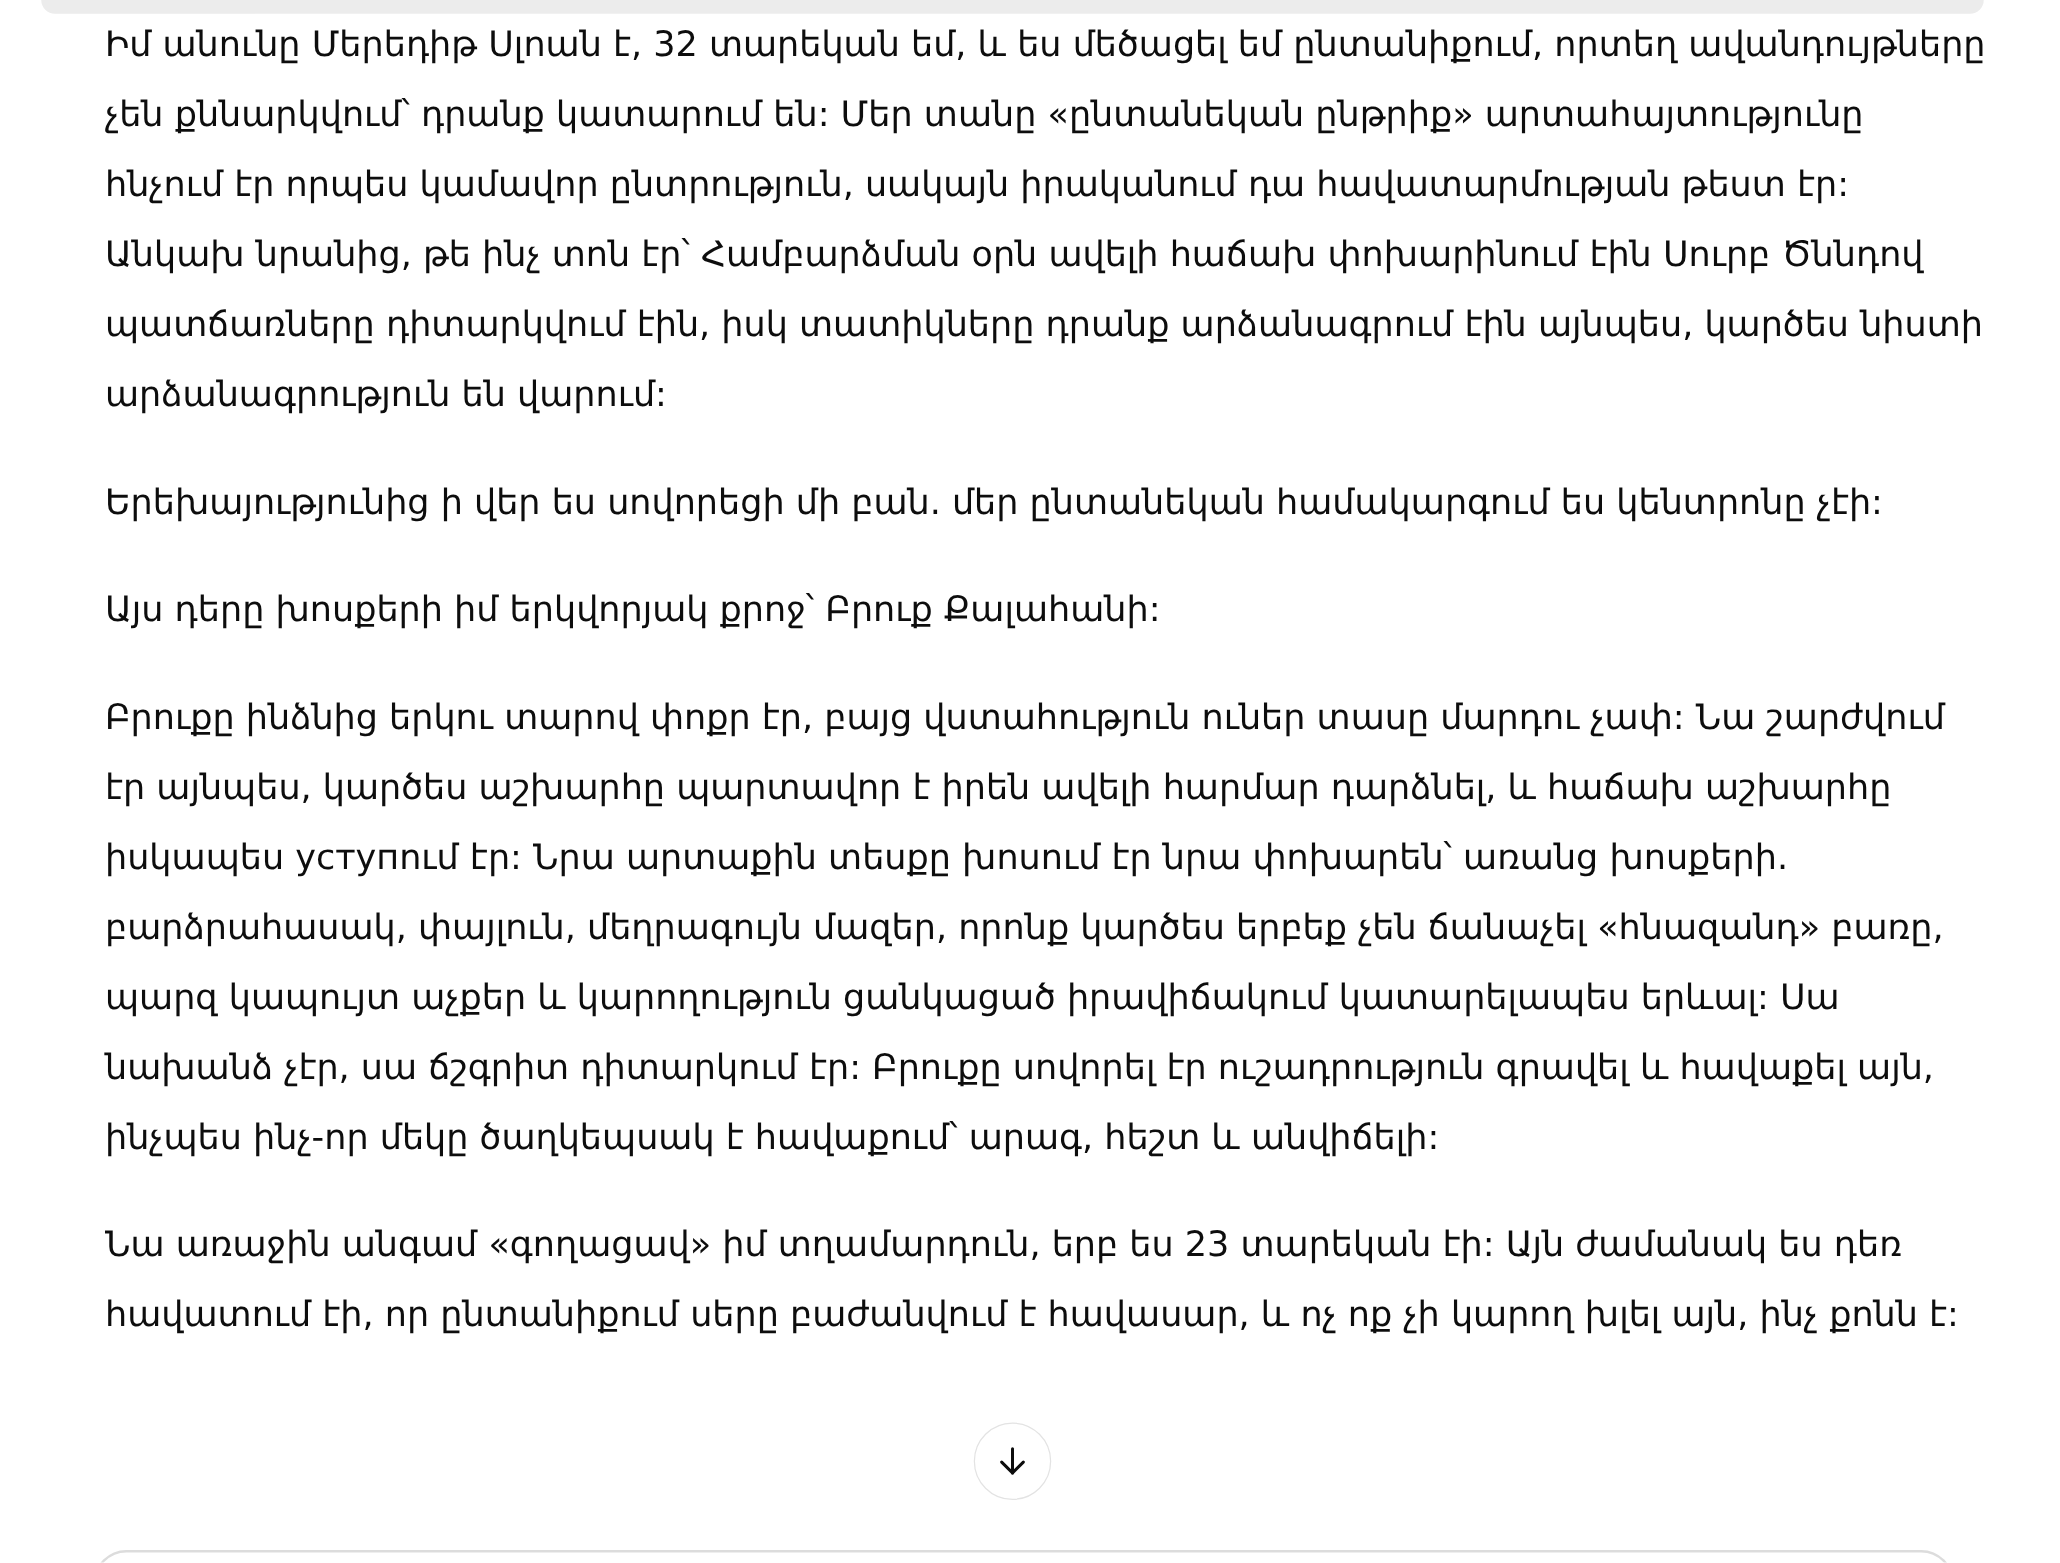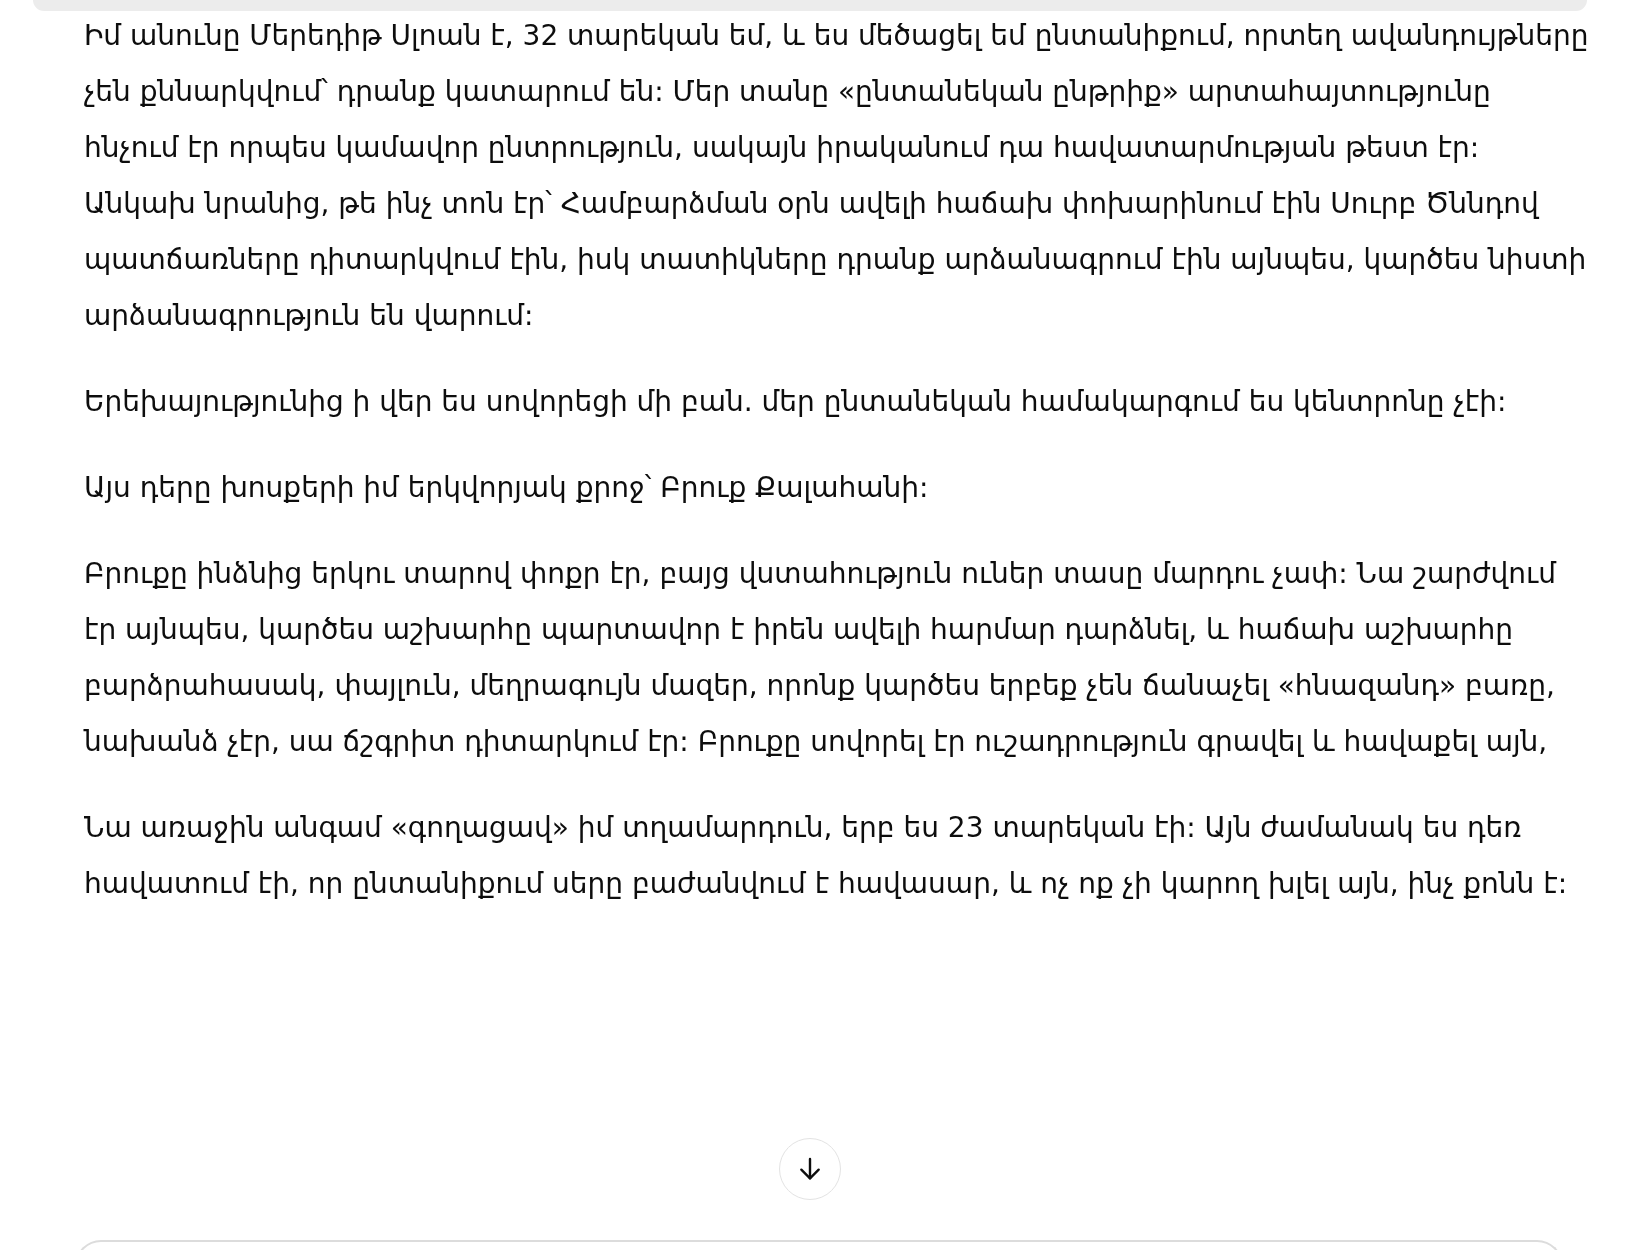--- a/index.html
+++ b/index.html
@@ -92,22 +92,25 @@
     </div>
     <div class="paragraph">
       <div class="line">Երեխայությունից ի վեր ես սովորեցի մի բան. մեր ընտանեկան համակարգում ես կենտրոնը չէի:</div>
     </div>
     <div class="paragraph">
       <div class="line">Այս դերը խոսքերի իմ երկվորյակ քրոջ՝ Բրուք Քալահանի:</div>
     </div>
     <div class="paragraph">
       <div class="line">Բրուքը ինձնից երկու տարով փոքր էր, բայց վստահություն ուներ տասը մարդու չափ: Նա շարժվում</div>
       <div class="line">էր այնպես, կարծես աշխարհը պարտավոր է իրեն ավելի հարմար դարձնել, և հաճախ աշխարհը</div>
+      <div class="line">իսկապես уступում էր: Նրա արտաքին տեսքը խոսում էր նրա փոխարեն՝ առանց խոսքերի.</div>
       <div class="line">բարձրահասակ, փայլուն, մեղրագույն մազեր, որոնք կարծես երբեք չեն ճանաչել «հնազանդ» բառը,</div>
+      <div class="line">պարզ կապույտ աչքեր և կարողություն ցանկացած իրավիճակում կատարելապես երևալ: Սա</div>
       <div class="line">նախանձ չէր, սա ճշգրիտ դիտարկում էր: Բրուքը սովորել էր ուշադրություն գրավել և հավաքել այն,</div>
+      <div class="line">ինչպես ինչ-որ մեկը ծաղկեպսակ է հավաքում՝ արագ, հեշտ և անվիճելի:</div>
     </div>
     <div class="paragraph">
     </div>
     <div class="paragraph">
       <div class="line">Նա առաջին անգամ «գողացավ» իմ տղամարդուն, երբ ես 23 տարեկան էի: Այն ժամանակ ես դեռ</div>
       <div class="line">հավատում էի, որ ընտանիքում սերը բաժանվում է հավասար, և ոչ ոք չի կարող խլել այն, ինչ քոնն է:</div>
     </div>
   </main>
 
 <button class="scroll-btn" type="button">

